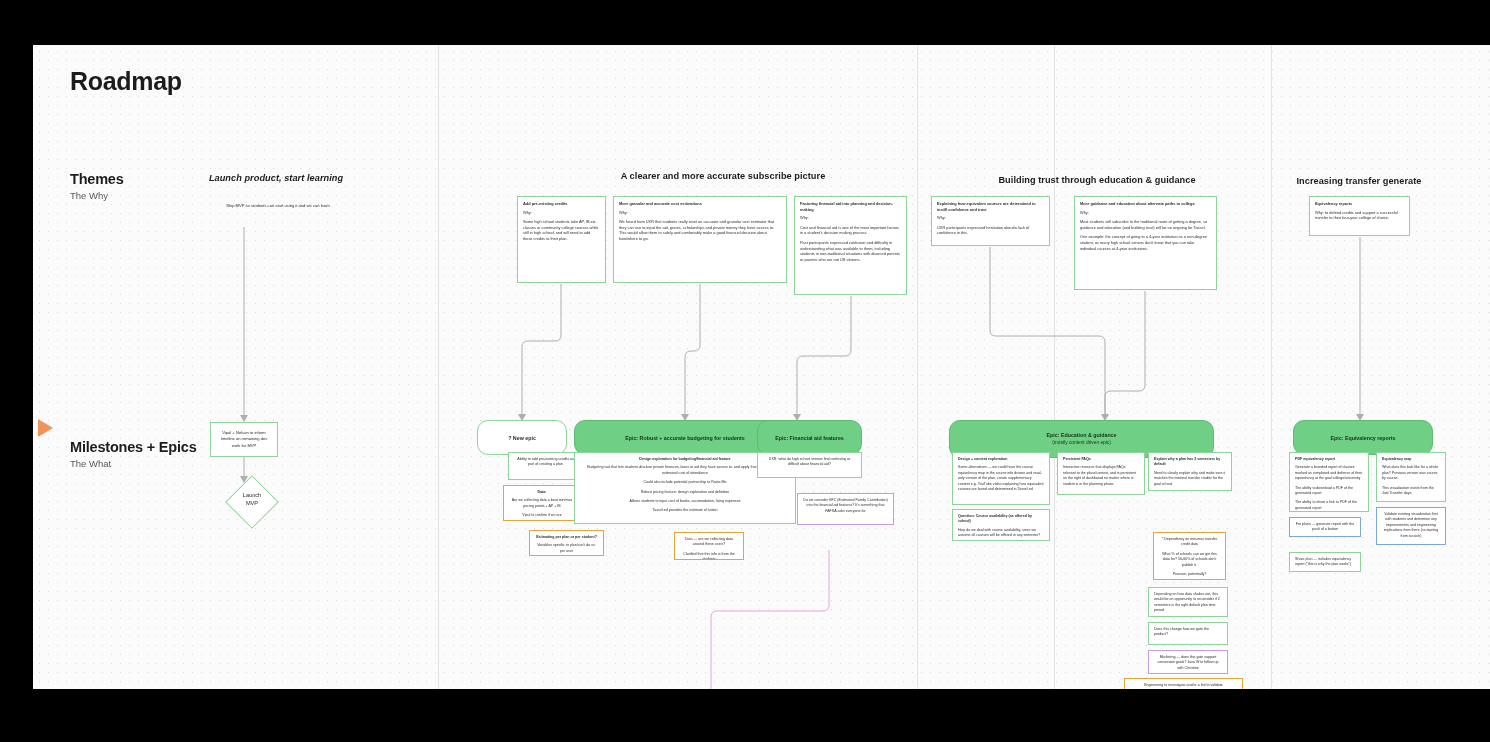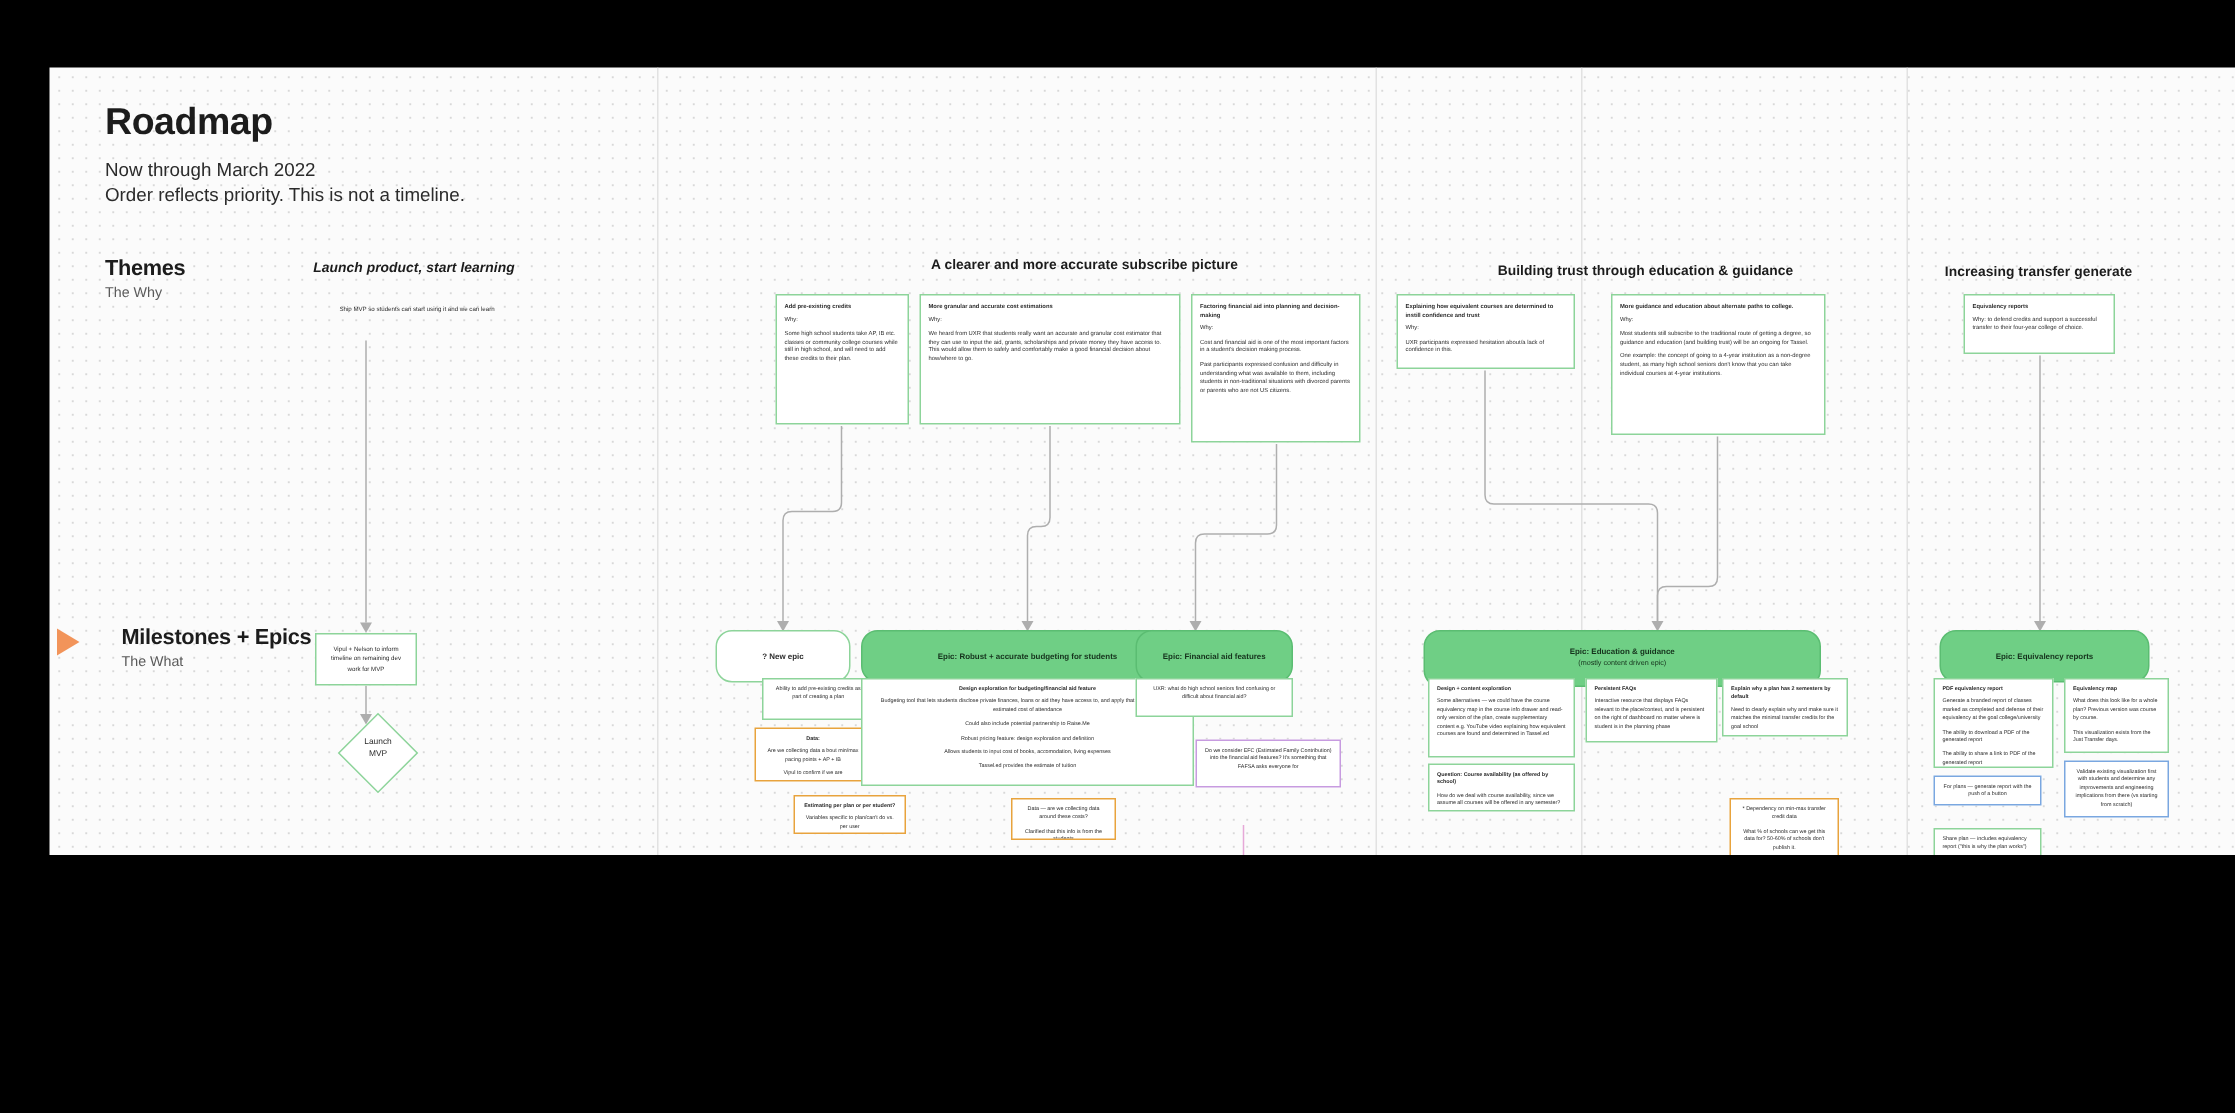--- a/index.html
+++ b/index.html
@@ -13,21 +13,21 @@
   }
   #app {
     position: relative;
     width: 1490px; height: 742px;
     background: #000000;
   }
   
   #canvas {
     position: absolute;
     left: 33px; top: 45px;
-    width: 1457px; height: 525px;
+    width: 1457px; height: 644px;
     background-color: #fbfbfb;
     background-image: radial-gradient(#d8d8d8 0.9px, transparent 0.9px);
     background-size: 9px 9px;
     background-position: 2px 2px;
     overflow: hidden;
   }
   
   .page-title {
     position: absolute; left: 37px; top: 22px;
     font-size: 25px; font-weight: bold; color: #1c1c1c;
@@ -143,31 +143,27 @@
 
 <div id="app">
   <div id="canvas">
 
     <div class="vsep" style="left:405px"></div>
     <div class="vsep" style="left:884px"></div>
     <div class="vsep" style="left:1021px"></div>
     <div class="vsep" style="left:1238px"></div>
 
     <div class="page-title">Roadmap</div>
-    <div class="subtitle">
-      <div>Now through March 2022</div>
-      <div>Order reflects priority. This is not a timeline.</div>
-    </div>
 
     <div class="row-label" style="left:37px; top:126px;">
       <div class="rl-title">Themes</div>
       <div class="rl-sub">The Why</div>
     </div>
     <div class="play-marker"></div>
-    <div class="row-label" style="left:37px; top:372px;margin-left:11px;">
+    <div class="row-label" style="left:37px; top:394px;">
       <div class="rl-title">Milestones + Epics</div>
       <div class="rl-sub">The What</div>
     </div>
 
     <div class="theme-heading" style="left:143px; top:128px; width:200px;font-style:italic;">Launch product, start learning</div>
     <div class="theme-heading" style="left:530px; top:126px; width:320px;">A clearer and more accurate subscribe picture</div>
     <div class="theme-heading" style="left:934px; top:130px; width:260px;">Building trust through education &amp; guidance</div>
     <div class="theme-heading" style="left:1236px; top:131px; width:180px;">Increasing transfer generate</div>
 
     <div class="plain-note" style="left:170px; top:158px; width:150px;">Ship MVP so students can start using it and we can learn</div>

